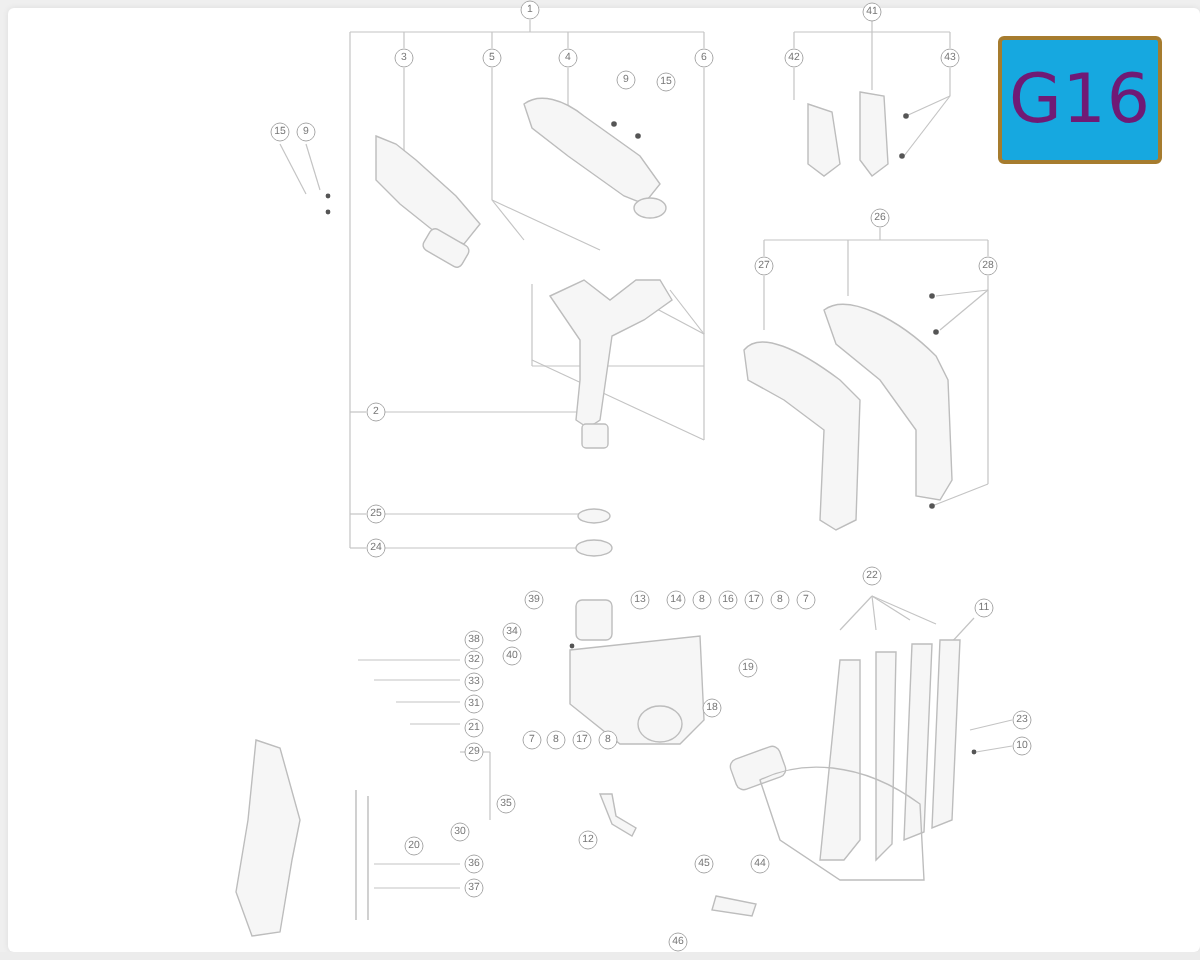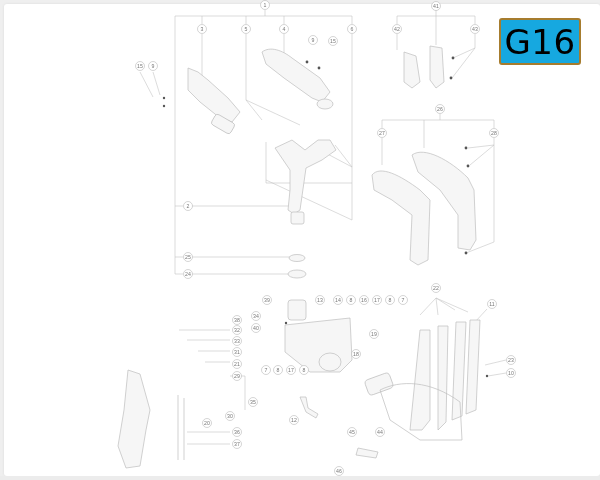--- a/index.html
+++ b/index.html
@@ -1,21 +1,21 @@
 <!DOCTYPE html>
 <html><head>
 <meta charset="utf-8">
 <style>
   html,body{margin:0;padding:0;background:#efefef;}
   body{width:600px;height:480px;position:relative;overflow:hidden;font-family:"Liberation Sans",sans-serif;}
   .card{position:absolute;left:4px;top:4px;width:596px;height:472px;background:#fff;border-radius:3px;box-shadow:0 0 3px rgba(0,0,0,0.08);}
   .bottombar{position:absolute;left:0;top:476px;width:600px;height:4px;background:#ececec;}
   svg.diagram{position:absolute;left:0;top:0;}
   .callout{font-family:"Liberation Sans",sans-serif;font-size:5.2px;fill:#777;text-anchor:middle;dominant-baseline:central;}
-  .badge{position:absolute;left:499px;top:18px;width:82px;height:47px;background:#16a8e0;border:2px solid #a67c2e;border-radius:3px;box-sizing:border-box;display:flex;align-items:center;justify-content:center;color:#000000;font-size:34px;font-family:"DejaVu Sans",sans-serif;letter-spacing:0.5px;}
+  .badge{position:absolute;left:499px;top:18px;width:82px;height:64px;background:#16a8e0;border:2px solid #a67c2e;border-radius:3px;box-sizing:border-box;display:flex;align-items:center;justify-content:center;color:#701a75;font-size:34px;font-family:"DejaVu Sans",sans-serif;letter-spacing:0.5px;}
 </style>
 </head>
 <body>
 
 <div class="card"></div>
 <div class="bottombar"></div>
 
 <svg class="diagram" width="600" height="480" viewBox="0 0 600 480">
   <g stroke="#c4c4c4" stroke-width="0.6" fill="none">
 

